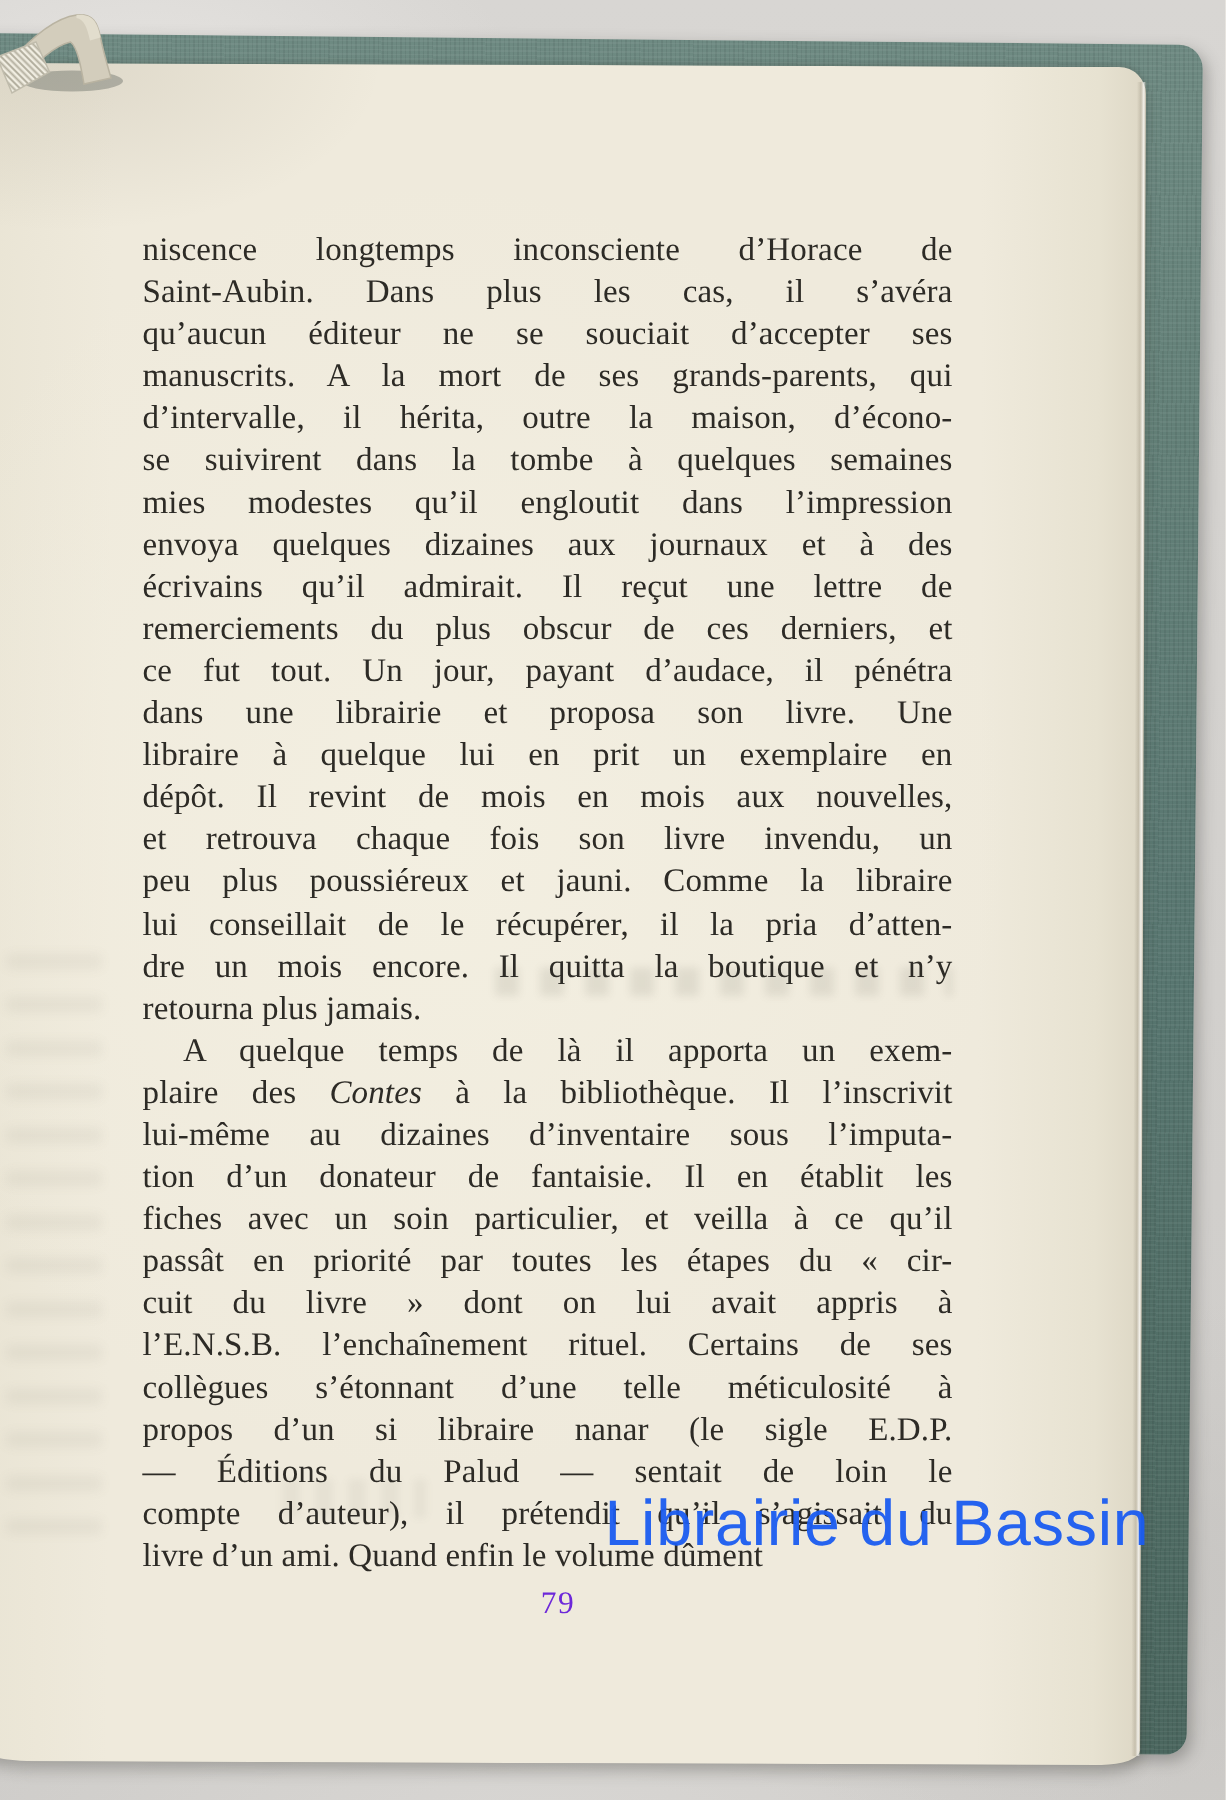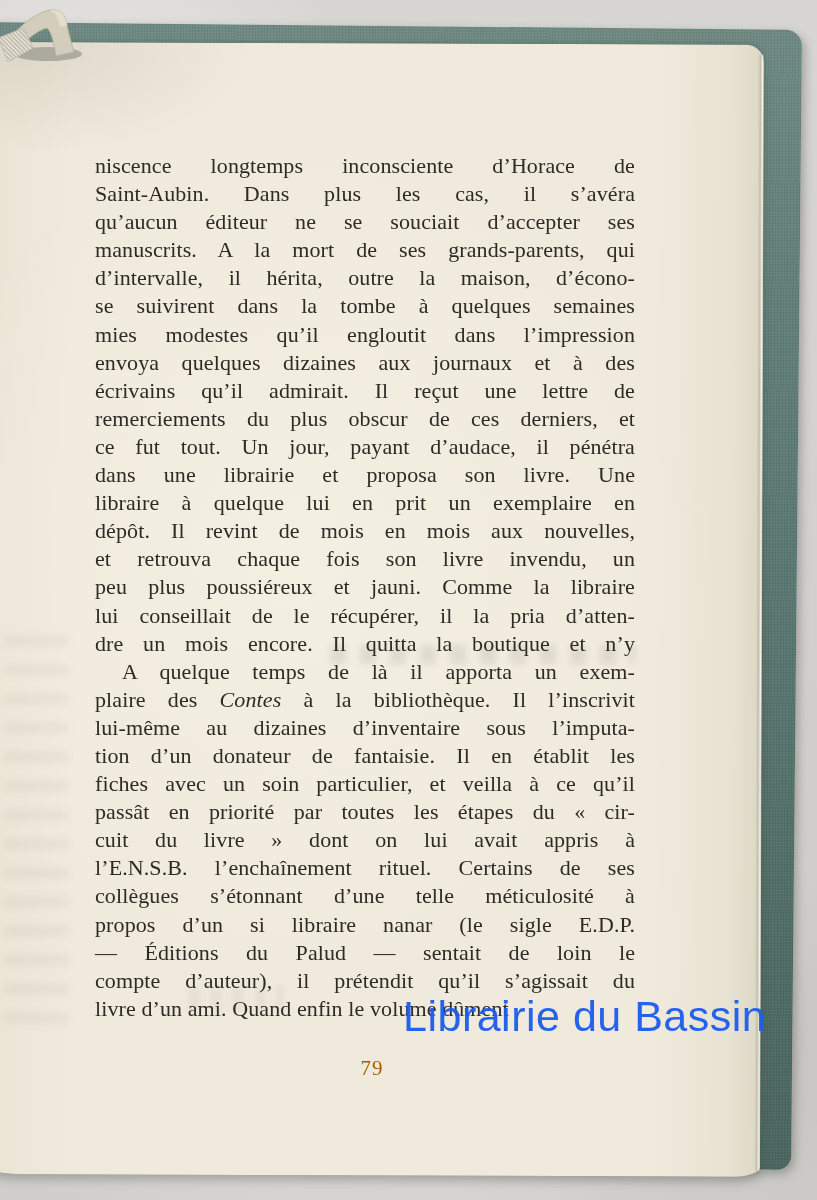--- a/index.html
+++ b/index.html
@@ -52,21 +52,21 @@
     letter-spacing:.1px;
     margin-top:40px;
   }
   .line{text-align:justify;text-align-last:justify;white-space:normal;}
   .line.para-end{text-align-last:left;}
   .line.indent{text-indent:27px;}
   .line i{font-style:italic;}
   
   .page-number{
     position:absolute;left:346px;top:1056px;width:52px;z-index:4;
-    text-align:center;font-size:21px;color:#a16207;letter-spacing:1px;
+    text-align:center;font-size:21px;color:#6d28d9;letter-spacing:1px;
   }
   
   .smudge{position:absolute;pointer-events:none;z-index:3;}
   .sm-a{left:330px;top:645px;width:305px;height:19px;opacity:.45;filter:blur(3px);
     background:repeating-linear-gradient(90deg, rgba(95,92,78,.26) 0 16px, rgba(95,92,78,0) 16px 30px);}
   .sm-b{left:4px;top:636px;width:64px;height:402px;opacity:.30;filter:blur(4px);
     background:repeating-linear-gradient(180deg, rgba(95,92,78,.24) 0 10px, rgba(95,92,78,0) 10px 29px);}
   .sm-c{left:188px;top:986px;width:96px;height:26px;opacity:.22;filter:blur(3px);
     background:repeating-linear-gradient(90deg, rgba(95,92,78,.30) 0 12px, rgba(95,92,78,0) 12px 22px);}
   
@@ -117,20 +117,21 @@
       <div class="line"><span>écrivains qu’il admirait. Il reçut une lettre de</span></div>
       <div class="line"><span>remerciements du plus obscur de ces derniers, et</span></div>
       <div class="line"><span>ce fut tout. Un jour, payant d’audace, il pénétra</span></div>
       <div class="line"><span>dans une librairie et proposa son livre. Une</span></div>
       <div class="line"><span>libraire à quelque lui en prit un exemplaire en</span></div>
       <div class="line"><span>dépôt. Il revint de mois en mois aux nouvelles,</span></div>
       <div class="line"><span>et retrouva chaque fois son livre invendu, un</span></div>
       <div class="line"><span>peu plus poussiéreux et jauni. Comme la libraire</span></div>
       <div class="line"><span>lui conseillait de le récupérer, il la pria d’atten-</span></div>
       <div class="line"><span>dre un mois encore. Il quitta la boutique et n’y</span></div>
+      <div class="line para-end"><span>retourna plus jamais.</span></div>
       <div class="line indent"><span>A quelque temps de là il apporta un exem-</span></div>
       <div class="line"><span>plaire des </span><i>Contes</i><span> à la bibliothèque. Il l’inscrivit</span></div>
       <div class="line"><span>lui-même au dizaines d’inventaire sous l’imputa-</span></div>
       <div class="line"><span>tion d’un donateur de fantaisie. Il en établit les</span></div>
       <div class="line"><span>fiches avec un soin particulier, et veilla à ce qu’il</span></div>
       <div class="line"><span>passât en priorité par toutes les étapes du « cir-</span></div>
       <div class="line"><span>cuit du livre » dont on lui avait appris à</span></div>
       <div class="line"><span>l’E.N.S.B. l’enchaînement rituel. Certains de ses</span></div>
       <div class="line"><span>collègues s’étonnant d’une telle méticulosité à</span></div>
       <div class="line"><span>propos d’un si libraire nanar (le sigle E.D.P.</span></div>

